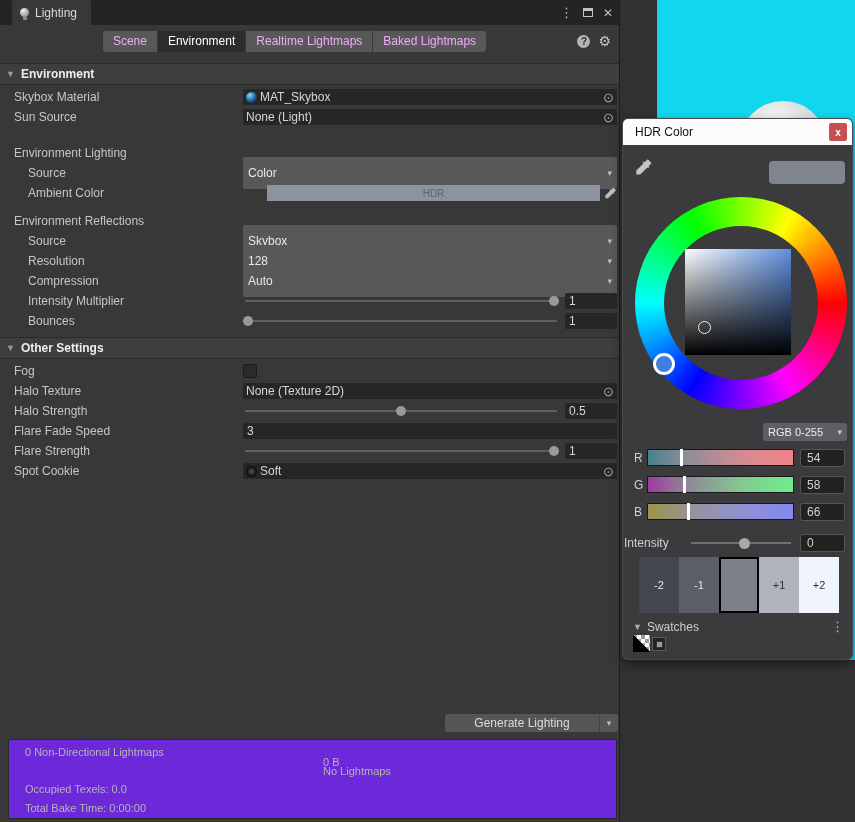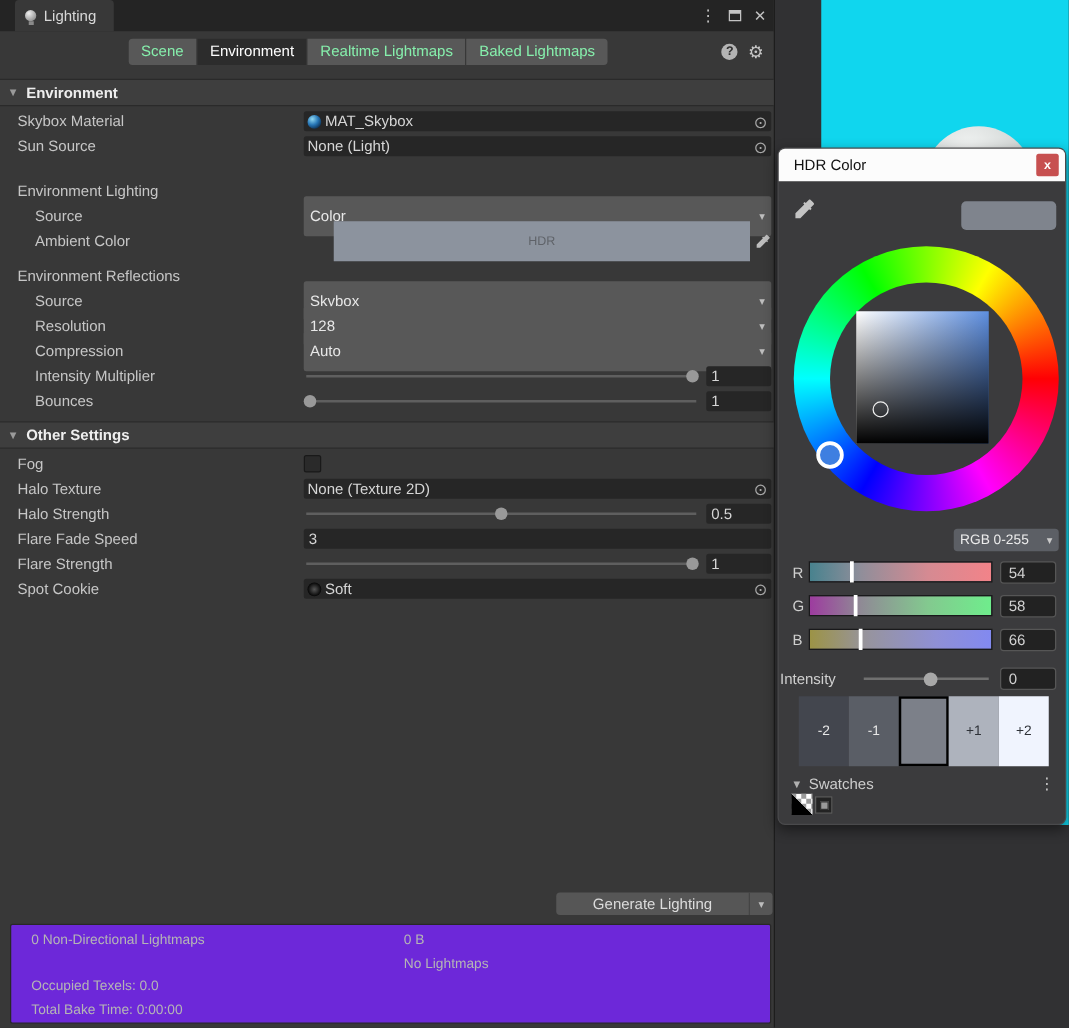--- a/index.html
+++ b/index.html
@@ -20,21 +20,21 @@
   .doc-tab-label { font-size:12px; color:#d8d8d8; }
   .tb-icons { position:absolute; right:6px; top:0; height:25px; display:flex;
     align-items:center; gap:10px; }
   .kebab { color:#c2c2c2; font-size:13px; line-height:1; cursor:default; }
   .maxbox { width:10px; height:9px; border:1.5px solid #c2c2c2; border-top-width:3px; }
   .closex { color:#c2c2c2; font-size:12px; line-height:1; }
 
   .toolbar { position:relative; height:32px; display:flex; align-items:center;
     justify-content:center; }
   .tabgroup { display:flex; gap:1px; margin-right:30px; }
-  .tab { background:#585858; color:#86efac; font-size:12px; padding:3px 10px; line-height:15px; }
+  .tab { background:#585858; color:#f0abfc; font-size:12px; padding:3px 10px; line-height:15px; }
   .tab:first-child { border-radius:3px 0 0 3px; }
   .tab:last-child { border-radius:0 3px 3px 0; }
   .tab.active { background:#2c2c2c; color:#fff; }
   .tb-right { position:absolute; right:8px; top:0; height:32px; display:flex;
     align-items:center; gap:8px; }
   .help-ic { width:13px; height:13px; border-radius:50%; background:#b4b4b4; color:#2e2e2e;
     font-size:10px; font-weight:bold; display:flex; align-items:center; justify-content:center; }
   .gear-ic { color:#c6c6c6; font-size:14px; line-height:1; }
 
   .sect-header { height:22px; background:#3e3e3e; border-top:1px solid #2a2a2a;
@@ -58,21 +58,21 @@
   .picker { margin-left:auto; color:#a8a8a8; font-size:13px; line-height:13px; }
   .mat-icon { width:11px; height:11px; border-radius:50%; flex-shrink:0;
     background:radial-gradient(circle at 35% 30%, #8fd8f2, #2574b4 45%, #0a2440 85%); }
   .cookie-icon { width:11px; height:11px; border-radius:50%; flex-shrink:0;
     background:radial-gradient(circle, #555 0%, #000 75%); }
 
   .dd { flex:1; height:32px; background:#585858; border-radius:2px; display:flex;
     align-items:center; padding:0 5px; font-size:12px; color:#e8e8e8; }
   .dd .arrow { margin-left:auto; color:#bdbdbd; font-size:9px; }
 
-  .swatch { flex:1; height:32px; position:relative;margin-left:24px; }
+  .swatch { flex:1; height:16px; position:relative;margin-left:24px; }
   .swatch .alpha { position:absolute; left:0; right:0; bottom:0; height:2px; background:#fff; }
   .swatch .hdrtag { position:absolute; inset:0; display:flex; align-items:center;
     justify-content:center; font-size:10px; color:rgba(40,40,40,.45); }
   .eyedrop { width:14px; height:14px; margin-left:3px; flex-shrink:0; }
   .eyedrop svg { width:100%; height:100%; fill:#bdbdbd; }
 
   .ltrack { flex:1; height:2px; background:#5f5f5f; position:relative; margin:0 8px 0 2px; }
   .lknob { position:absolute; top:-4px; width:10px; height:10px; border-radius:50%;
     background:#999; }
   .vbox { width:52px; flex-shrink:0; height:16px; background:#262626; border-radius:2px;
@@ -334,21 +334,21 @@
   </div>
 
   <div class="generate-btn">
     <span class="glabel">Generate Lighting</span>
     <span class="gdivider"></span>
     <span class="garrow">▾</span>
   </div>
 
   <div class="stats">
     <span class="sline" style="left:16px; top:6px;">0 Non-Directional Lightmaps</span>
-    <span class="sline" style="left:314px; top:6px;">0 B</span>
+    <span class="sline" style="left:314px; top:16px;">0 B</span>
     <span class="sline" style="left:314px; top:25px;">No Lightmaps</span>
     <span class="sline" style="left:16px; top:43px;">Occupied Texels: 0.0</span>
     <span class="sline" style="left:16px; top:62px;">Total Bake Time: 0:00:00</span>
   </div>
 </div>
 
 <div class="scene-view" style="background: rgb(16, 214, 238);">
   <span class="sphere"></span>
 </div>
 

